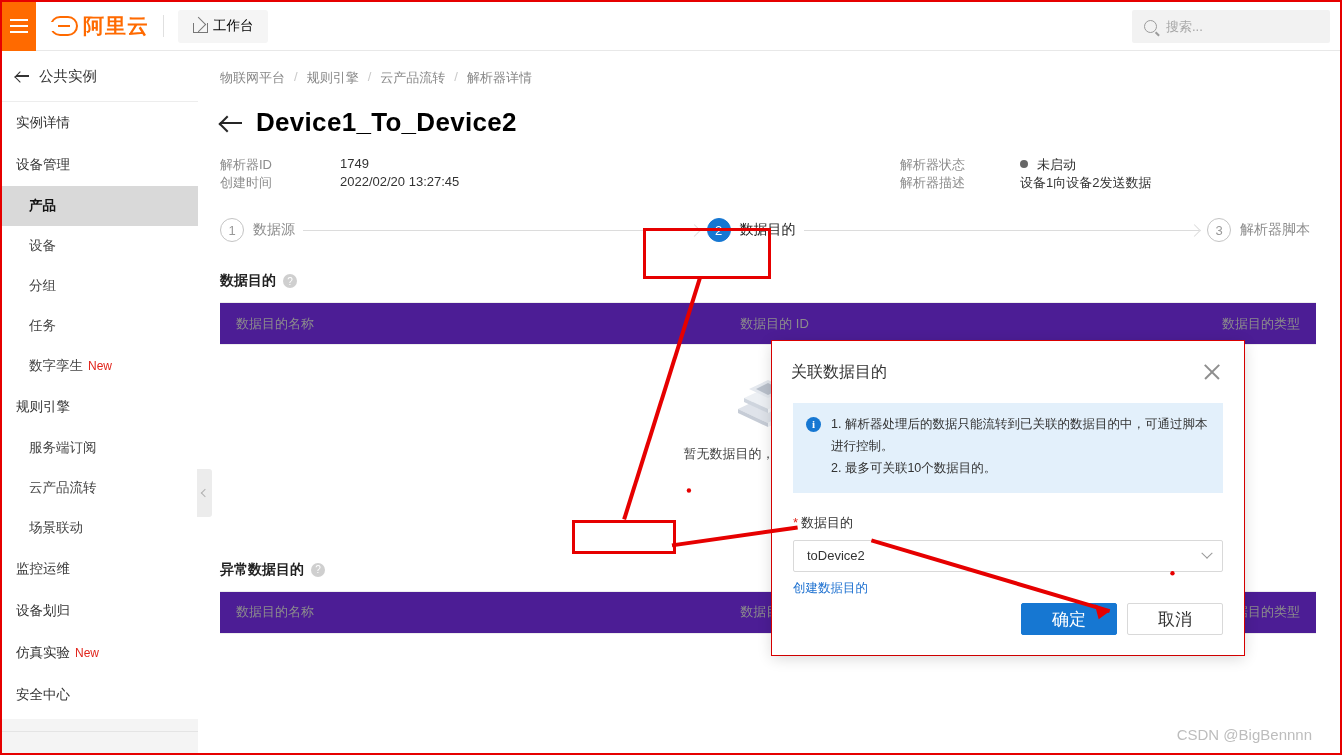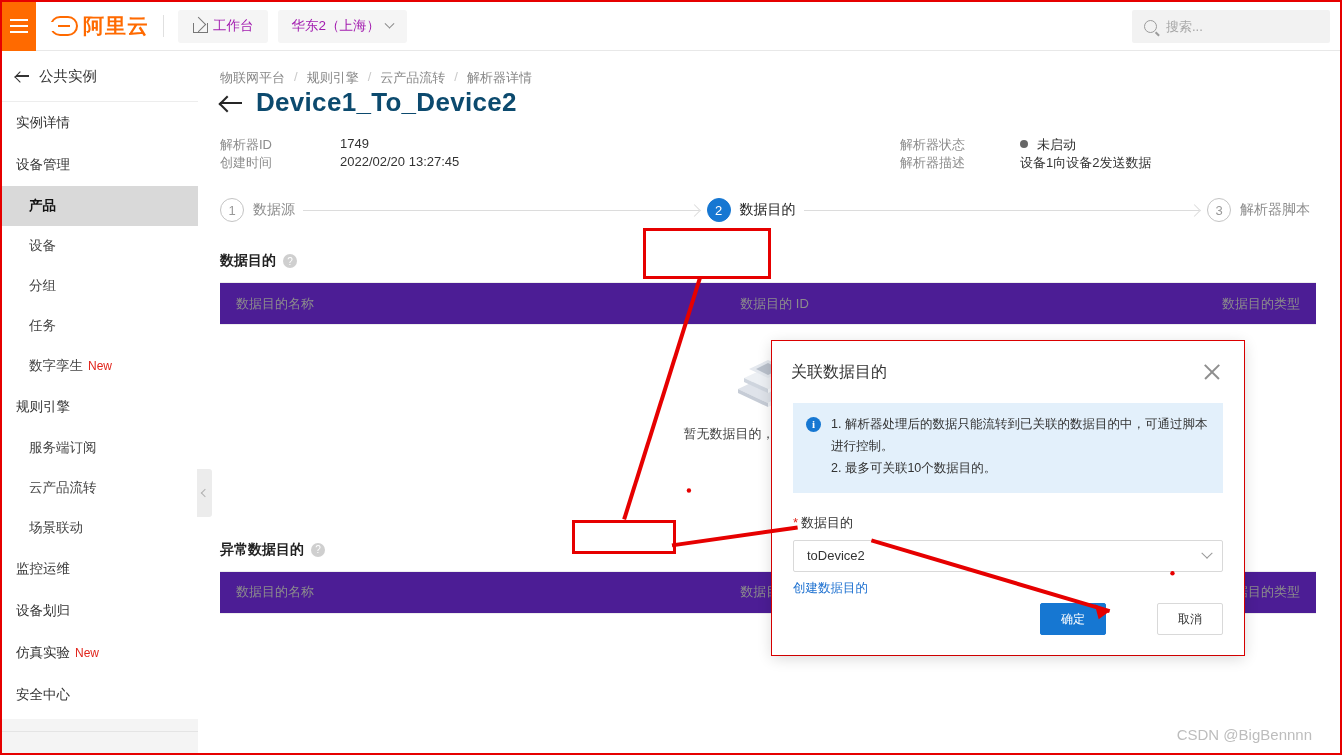--- a/index.html
+++ b/index.html
@@ -48,21 +48,21 @@
   #logo .wordmark {
     color: #ff6a00; font-size: 21px; font-weight: bold; letter-spacing: 1px;
   }
   .topbar-divider {
     width: 1px; height: 22px; background: #e0e0e0; margin: 0 14px;
   }
   .top-chip {
     display: flex; align-items: center; gap: 6px;
     background: #f5f5f5; border-radius: 3px;
     height: 33px; padding: 0 14px;
-    color: #a21caf; font-size: 13.5px; white-space: nowrap;
+    color: #000000; font-size: 13.5px; white-space: nowrap;
   }
   .top-chip + .top-chip { margin-left: 10px; }
   .home-ico { display:inline-block; width: 15px; height: 14px; position: relative; }
   .home-ico::before {
     content:""; position:absolute; left:1px; top:4px; width:13px; height:9px;
     border:1.4px solid #777; border-top: none;
   }
   .home-ico::after {
     content:""; position:absolute; left:0.5px; top:0px; width:10px; height:10px;
     border-top:1.4px solid #777; border-right:1.4px solid #777;
@@ -152,38 +152,38 @@
   }
 
   
   #main {
     position: absolute; left: 196px; top: 49px; right: 0; bottom: 0;
     background: #fff; padding: 18px 24px 0 22px;
     overflow: hidden;
   }
   #breadcrumb {
     font-size: 13px; color: #888; display: flex; gap: 9px; align-items: flex-start;
-    margin-bottom: 0;
+    margin-bottom: 20px;
   }
   #breadcrumb .sep { color: #c9c9c9; }
   #breadcrumb .crumb { cursor: pointer; }
   #page-title-row {
     display: flex; align-items: center; gap: 14px; margin-bottom: 18px;
   }
   .big-arrow-left {
     display:inline-block; width: 22px; height: 16px; position: relative; cursor:pointer;
   }
   .big-arrow-left::before {
     content:""; position:absolute; left:0; top:7px; width:22px; height:2px; background:#262626;
   }
   .big-arrow-left::after {
     content:""; position:absolute; left:0.5px; top:3px; width:10px; height:10px;
     border-left:2px solid #262626; border-bottom:2px solid #262626; transform: rotate(45deg);
   }
-  #page-title { font-size: 26px; font-weight: bold; color: #0c4a6e; letter-spacing: .3px; }
+  #page-title { font-size: 26px; font-weight: bold; color: #000000; letter-spacing: .3px; }
 
   #meta-grid {
     display: grid;
     grid-template-columns: 120px 560px 120px auto;
     font-size: 13px; margin-bottom: 26px;
   }
   .meta-label { color: #8c8c8c; }
   .meta-value { color: #333; }
   .status-dot {
     display:inline-block; width:8px; height:8px; border-radius:50%;
@@ -282,24 +282,23 @@
     transform: rotate(45deg) translate(-2px,-2px);
   }
   #create-link {
     display: inline-block; margin-top: 8px; font-size: 12.5px; color: #1e71d0;
     text-decoration: none; cursor: pointer;
   }
   #modal-footer {
     display: flex; justify-content: flex-end; gap: 10px; padding: 0 21px 20px 21px;
   }
   .btn {
-    height: 32px; min-width: 66px; padding: 0 18px; font-size: 12px;
+    height: 32px; min-width: 66px; padding: 0 30px; font-size: 17px;
     border-radius: 2px; cursor: pointer; display: flex; align-items: center; justify-content: center;
     font-family: inherit;
-    margin-left: 41px;
   }
   .btn.primary { background: #1677d2; color: #fff; border: 1px solid #1677d2; }
   .btn.ghost { background: #fff; color: #333; border: 1px solid #d9d9d9; }
 
   
   #anno { position: absolute; inset: 0; pointer-events: none; z-index: 40; }
   .red-box {
     position: absolute; border: 3px solid #e60000; pointer-events: none;
   }
   #watermark {
@@ -319,24 +318,20 @@
         <span></span>
     </div>
     <div id="logo">
       <span class="mark"></span>
       <span class="wordmark">阿里云</span>
     </div>
     <div class="topbar-divider"></div>
     <div class="top-chip">
       <span class="home-ico"></span>
       <span>工作台</span>
-    </div>
-    <div class="top-chip">
-      <span>华东2（上海）</span>
-      <span class="chev-down"></span>
     </div>
     <div id="search-box">
       <span class="mag"></span>
       <input type="text" placeholder="搜索..." style="">
     </div>
   </div>
 
   <div id="sidebar">
     <div id="instance-back">
       <span class="arrow-left"></span>

